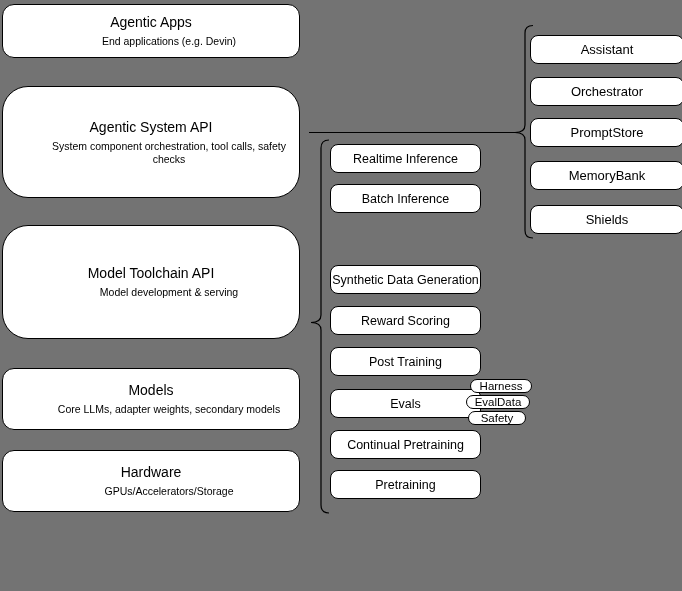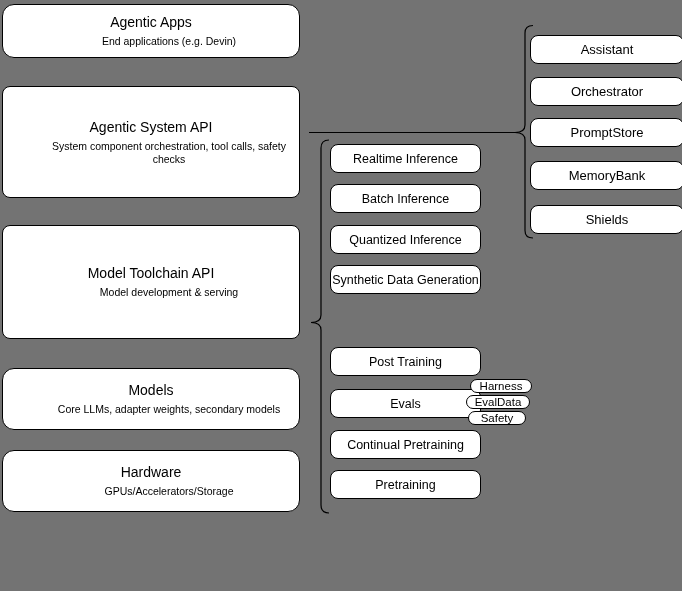--- a/index.html
+++ b/index.html
@@ -30,21 +30,21 @@
     background: #ffffff;
     display: flex;
     flex-direction: column;
     align-items: center;
     justify-content: center;
     text-align: center;
   }
   .lnode .title { font-size: 14px; line-height: 17px; }
   .lnode .subtitle { font-size: 10.5px; line-height: 13px; margin-top: 4px; margin-left: 36px; }
   .r12 { border-radius: 12px; }
-  .r26 { border-radius: 8px; }
+  .r26 { border-radius: 26px; }
 
   
   .snode {
     position: absolute;
     box-sizing: border-box;
     height: 29px;
     border: 1.2px solid #000000;
     border-radius: 8px;
     background: #ffffff;
     display: flex;
@@ -110,25 +110,25 @@
     <div class="subtitle">GPUs/Accelerators/Storage</div>
   </div>
 
 
   <div class="snode mid" style="top:144px;">
     <span>Realtime Inference</span>
   </div>
   <div class="snode mid" style="top:184px;">
     <span>Batch Inference</span>
   </div>
-  <div class="snode mid" style="top:225px;">
-    <span>Quantized Inference</span>
-  </div>
   <div class="snode mid" style="top:265px;">
     <span>Synthetic Data Generation</span>
+  </div>
+  <div class="snode mid" style="top:306px;">
+    <span>Reward Scoring</span>
   </div>
   <div class="snode mid" style="top:347px;">
     <span>Post Training</span>
   </div>
   <div class="snode mid" style="top:389px;">
     <span>Evals</span>
   </div>
   <div class="snode mid" style="top:430px;">
     <span>Continual Pretraining</span>
   </div>

